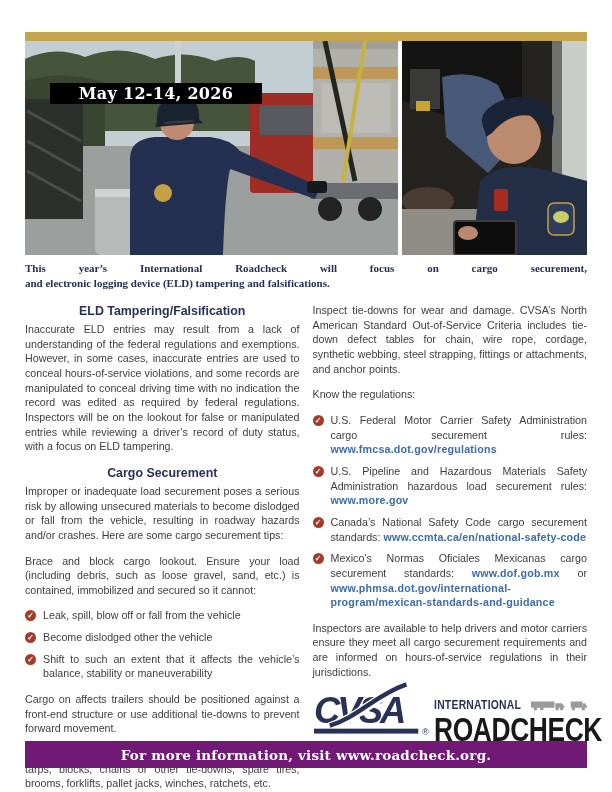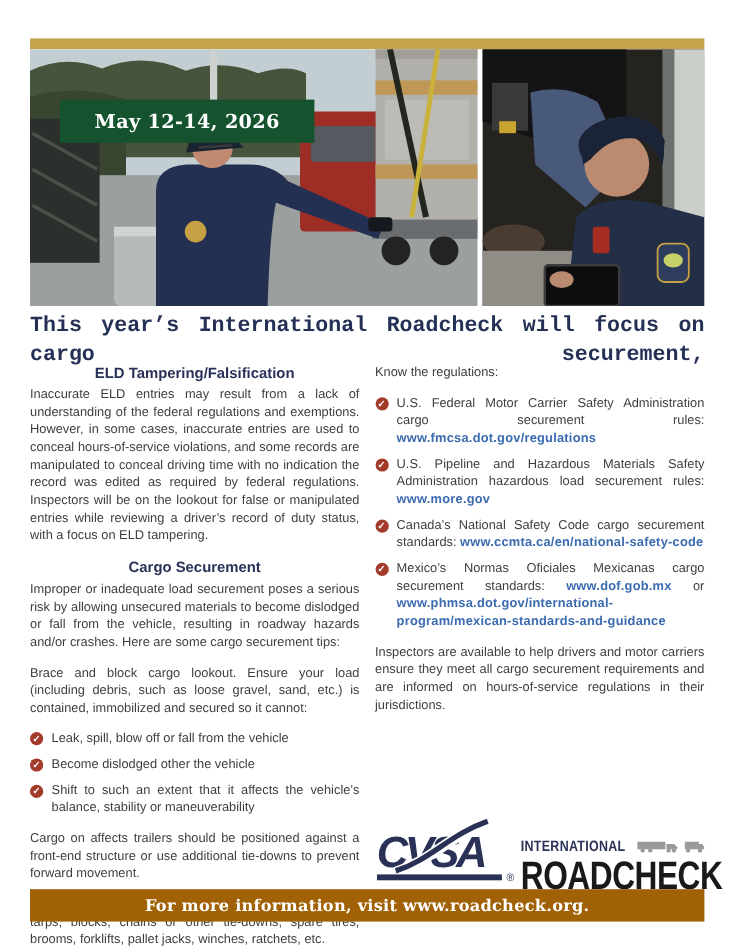--- a/index.html
+++ b/index.html
@@ -6,26 +6,26 @@
   .page{position:relative;width:612px;height:792px;background:#ffffff;margin:0 auto;
         font-family:"Liberation Sans",sans-serif;overflow:hidden;}
 
   .gold-bar{position:absolute;left:25px;top:32px;width:562px;height:9px;background:#c5a44e;}
 
   .photo-row{position:absolute;left:25px;top:41px;width:562px;height:214px;display:flex;gap:4px;}
   .photo-left{width:373px;height:214px;}
   .photo-right{flex:1;height:214px;}
   .photo-left svg,.photo-right svg{display:block;width:100%;height:100%;}
 
-  .date-banner{position:absolute;left:25px;top:42px;width:212px;height:36px;background:#14532d;
+  .date-banner{position:absolute;left:25px;top:42px;width:212px;height:21px;background:#000000;
         color:#ffffff;font-family:"DejaVu Serif",serif;font-weight:bold;font-size:16px;
         display:flex;align-items:center;justify-content:center;letter-spacing:.3px;}
 
   .headline{position:absolute;left:25px;top:261px;width:562px;color:#243055;
-        font-family:Liberation Mono, monospace;font-weight:bold;font-size:18px;line-height:1.32;}
+        font-family:Liberation Serif, serif;font-weight:bold;font-size:11px;line-height:1.32;}
   .headline .l1{display:block;text-align:justify;text-align-last:justify;}
   .headline .l2{display:block;}
 
   .columns{position:absolute;left:25px;top:303px;width:562px;display:flex;gap:13px;}
   .col{flex:1;font-size:10.7px;line-height:1.37;color:#3e3e3e;text-align:justify;}
   .col h3{margin:0 0 2px 0;font-size:12.4px;color:#293158;text-align:center;font-weight:bold;}
   .col p{margin:0 0 11px 0;}
   .col p.last{margin-bottom:0;}
 
   .bullet{display:flex;gap:7px;margin:0 0 7px 0;}
@@ -43,21 +43,21 @@
   .rc-intl{font-weight:bold;font-size:12.5px;color:#2a3157;transform:scaleX(.83);transform-origin:left;white-space:nowrap;letter-spacing:.3px;}
   .rc-trucks{margin-left:-12px;}
   .rc-word{font-weight:bold;font-size:33px;color:#191919;line-height:1;transform:scaleX(.8);transform-origin:left;
         letter-spacing:-.5px;white-space:nowrap;margin-top:1px;}
   .rc-roadrow{display:flex;align-items:flex-end;margin-top:3px;}
   .rc-road{flex:1;height:11px;background:#191919;position:relative;}
   .rc-road .dash{position:absolute;left:4px;right:4px;top:4.5px;height:2px;
         background:repeating-linear-gradient(90deg,#eebc3a 0 7px,transparent 7px 14px);}
   .rc-year{font-weight:normal;font-size:13px;color:#2a3157;margin-left:3px;line-height:.9;}
 
-  .footer-bar{position:absolute;left:25px;top:741px;width:562px;height:27px;background:#a16207;
+  .footer-bar{position:absolute;left:25px;top:741px;width:562px;height:27px;background:#701a75;
         display:flex;align-items:center;justify-content:center;color:#ffffff;
         font-family:"DejaVu Serif",serif;font-weight:bold;font-size:13.5px;letter-spacing:.2px;}
 </style>
 </head>
 <body>
 
 <div class="page">
 
   <div class="gold-bar"></div>
 
@@ -117,20 +117,21 @@
         <rect x="92" y="148" width="14" height="22" rx="2" fill="#a52c20"></rect>
         <rect x="52" y="180" width="62" height="34" rx="3" fill="#0d0d0d" stroke="#3c3c3c" stroke-width="2"></rect>
         <ellipse cx="66" cy="192" rx="10" ry="7" fill="#b98a6f"></ellipse>
       </svg>
     </div>
     <div class="date-banner">May 12-14, 2026</div>
   </div>
 
   <div class="headline">
     <span class="l1">This year’s International Roadcheck will focus on cargo securement,</span>
+    <span class="l2">and electronic logging device (ELD) tampering and falsifications.</span>
   </div>
 
   <div class="columns">
     <div class="col">
       <h3>ELD Tampering/Falsification</h3>
       <p>Inaccurate ELD entries may result from a lack of understanding of the federal regulations and exemptions. However, in some cases, inaccurate entries are used to conceal hours-of-service violations, and some records are manipulated to conceal driving time with no indication the record was edited as required by federal regulations. Inspectors will be on the lookout for false or manipulated entries while reviewing a driver’s record of duty status, with a focus on ELD tampering.</p>
       <h3>Cargo Securement</h3>
       <p>Improper or inadequate load securement poses a serious risk by allowing unsecured materials to become dislodged or fall from the vehicle, resulting in roadway hazards and/or crashes. Here are some cargo securement tips:</p>
       <p>Brace and block cargo lookout. Ensure your load (including debris, such as loose gravel, sand, etc.) is contained, immobilized and secured so it cannot:</p>
       <div id="left-bullets">
@@ -145,20 +146,21 @@
           <div class="bullet">
             <span class="check">✓</span>
             <span class="btext">Shift to such an extent that it affects the vehicle’s balance, stability or maneuverability</span>
           </div>
         </div>
       <div class="list-gap"></div>
       <p>Cargo on affects trailers should be positioned against a front-end structure or use additional tie-downs to prevent forward movement.</p>
       <p class="last">Properly secure all dunnage and equipment, such as tarps, blocks, chains or other tie-downs, spare tires, brooms, forklifts, pallet jacks, winches, ratchets, etc.</p>
     </div>
     <div class="col">
+      <p>Inspect tie-downs for wear and damage. CVSA’s North American Standard Out-of-Service Criteria includes tie-down defect tables for chain, wire rope, cordage, synthetic webbing, steel strapping, fittings or attachments, and anchor points.</p>
       <p>Know the regulations:</p>
       <div id="right-bullets">
           <div class="bullet">
             <span class="check">✓</span>
             <span class="btext">U.S. Federal Motor Carrier Safety Administration cargo securement rules: <a class="lnk" href="#">www.fmcsa.dot.gov/regulations</a></span>
           </div>
           <div class="bullet">
             <span class="check">✓</span>
             <span class="btext">U.S. Pipeline and Hazardous Materials Safety Administration hazardous load securement rules: <a class="lnk" href="#">www.more.gov</a></span>
           </div>

